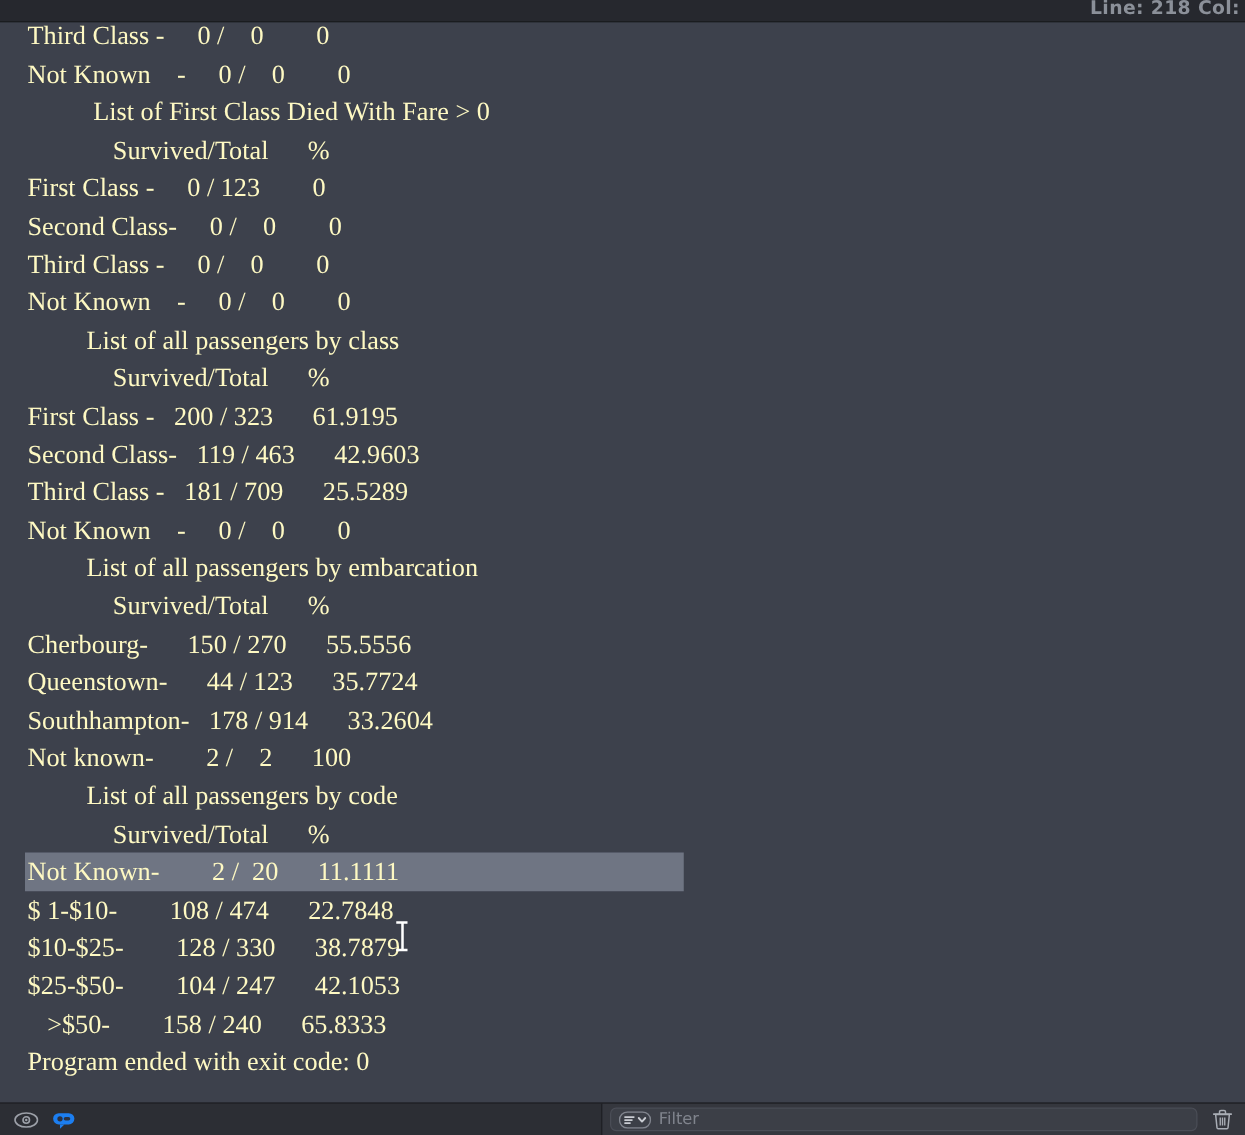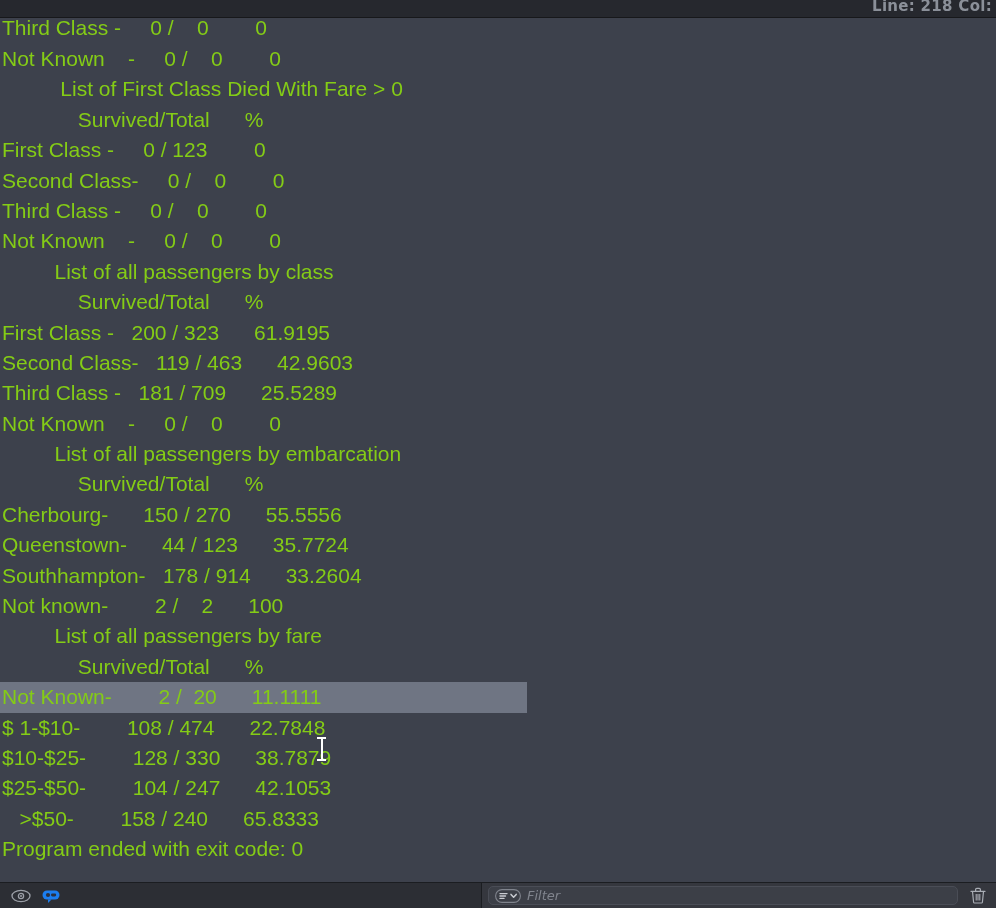--- a/index.html
+++ b/index.html
@@ -55,26 +55,27 @@
     height: 864px;
     background: #3d414c;
     overflow: hidden;
   }
 
   .line {
     position: relative;
     height: 30.4px;
     line-height: 30.4px;
     white-space: pre;
-    font-family: Liberation Sans, sans-serif;
+    font-family: Liberation Serif, serif;
     font-size: 21px;
     letter-spacing: 0px;
-    color: #84cc16;
+    color: #fef9c3;
     padding-left: 2px;
     box-sizing: border-box;
+    margin-left: 20px;
   }
   .line.first-partial {
     height: 26px;
     line-height: 20px;
   }
 
   
   .selwrap {
     position: absolute;
     left: 0;
@@ -159,21 +160,20 @@
     flex: 1;
     height: 19px;
     background: #3c3f47;
     border: 1px solid #4a4d56;
     border-radius: 5px;
     display: flex;
     align-items: center;
     padding: 0 6px;
     box-sizing: border-box;
     margin-right: 10px;
-    font-style: italic;
   }
   .filter-field .filter-ico {
     width: 26px;
     height: 15px;
     flex: 0 0 26px;
     display: flex;
     align-items: center;
     justify-content: center;
     margin-right: 6px;
   }
@@ -215,21 +215,21 @@
       <div class="line"><span class="txt">First Class -   200 / 323      61.9195</span></div>
       <div class="line"><span class="txt">Second Class-   119 / 463      42.9603</span></div>
       <div class="line"><span class="txt">Third Class -   181 / 709      25.5289</span></div>
       <div class="line"><span class="txt">Not Known    -     0 /    0        0</span></div>
       <div class="line"><span class="txt">         List of all passengers by embarcation</span></div>
       <div class="line"><span class="txt">             Survived/Total      %</span></div>
       <div class="line"><span class="txt">Cherbourg-      150 / 270      55.5556</span></div>
       <div class="line"><span class="txt">Queenstown-      44 / 123      35.7724</span></div>
       <div class="line"><span class="txt">Southhampton-   178 / 914      33.2604</span></div>
       <div class="line"><span class="txt">Not known-        2 /    2      100</span></div>
-      <div class="line"><span class="txt">         List of all passengers by fare</span></div>
+      <div class="line"><span class="txt">         List of all passengers by code</span></div>
       <div class="line"><span class="txt">             Survived/Total      %</span></div>
       <div class="line"><div class="selwrap"></div><span class="txt">Not Known-        2 /  20      11.1111</span></div>
       <div class="line"><span class="txt">$ 1-$10-        108 / 474      22.7848</span></div>
       <div class="line"><span class="txt">$10-$25-        128 / 330      38.7879</span></div>
       <div class="line"><span class="txt">$25-$50-        104 / 247      42.1053</span></div>
       <div class="line"><span class="txt">   &gt;$50-        158 / 240      65.8333</span></div>
       <div class="line"><span class="txt">Program ended with exit code: 0</span></div>
     </div>
 
   <div class="ibeam">

